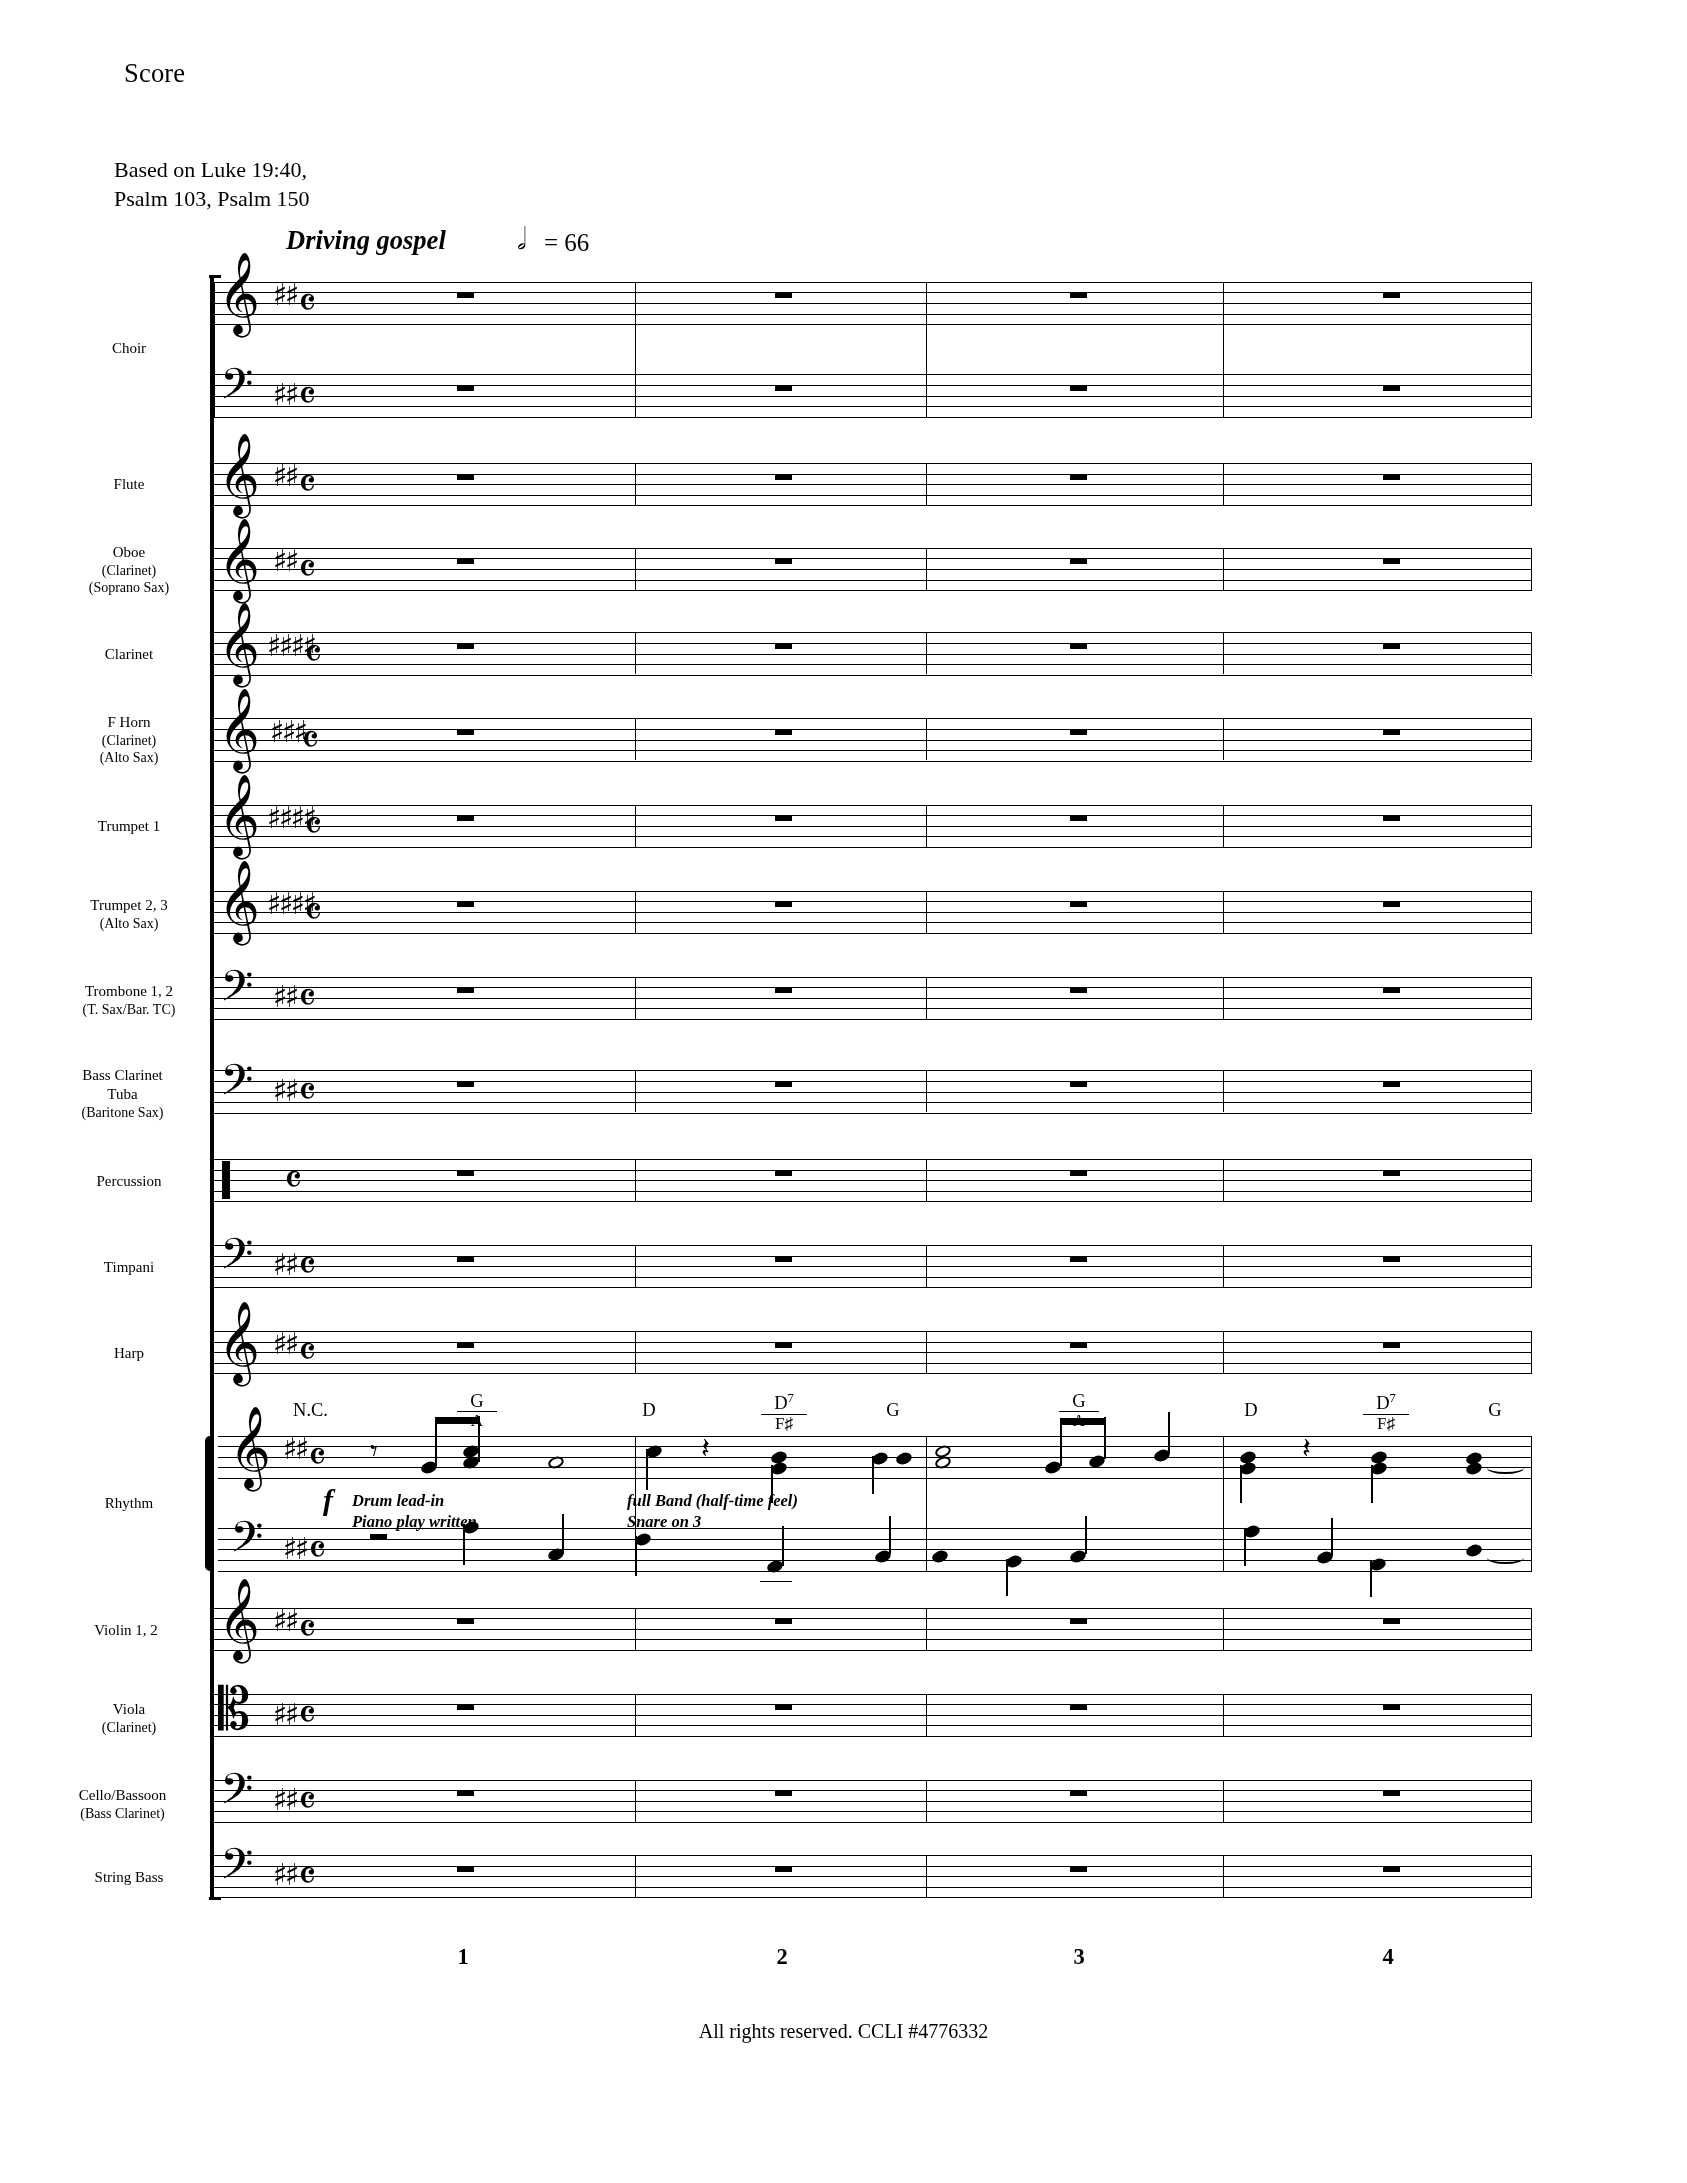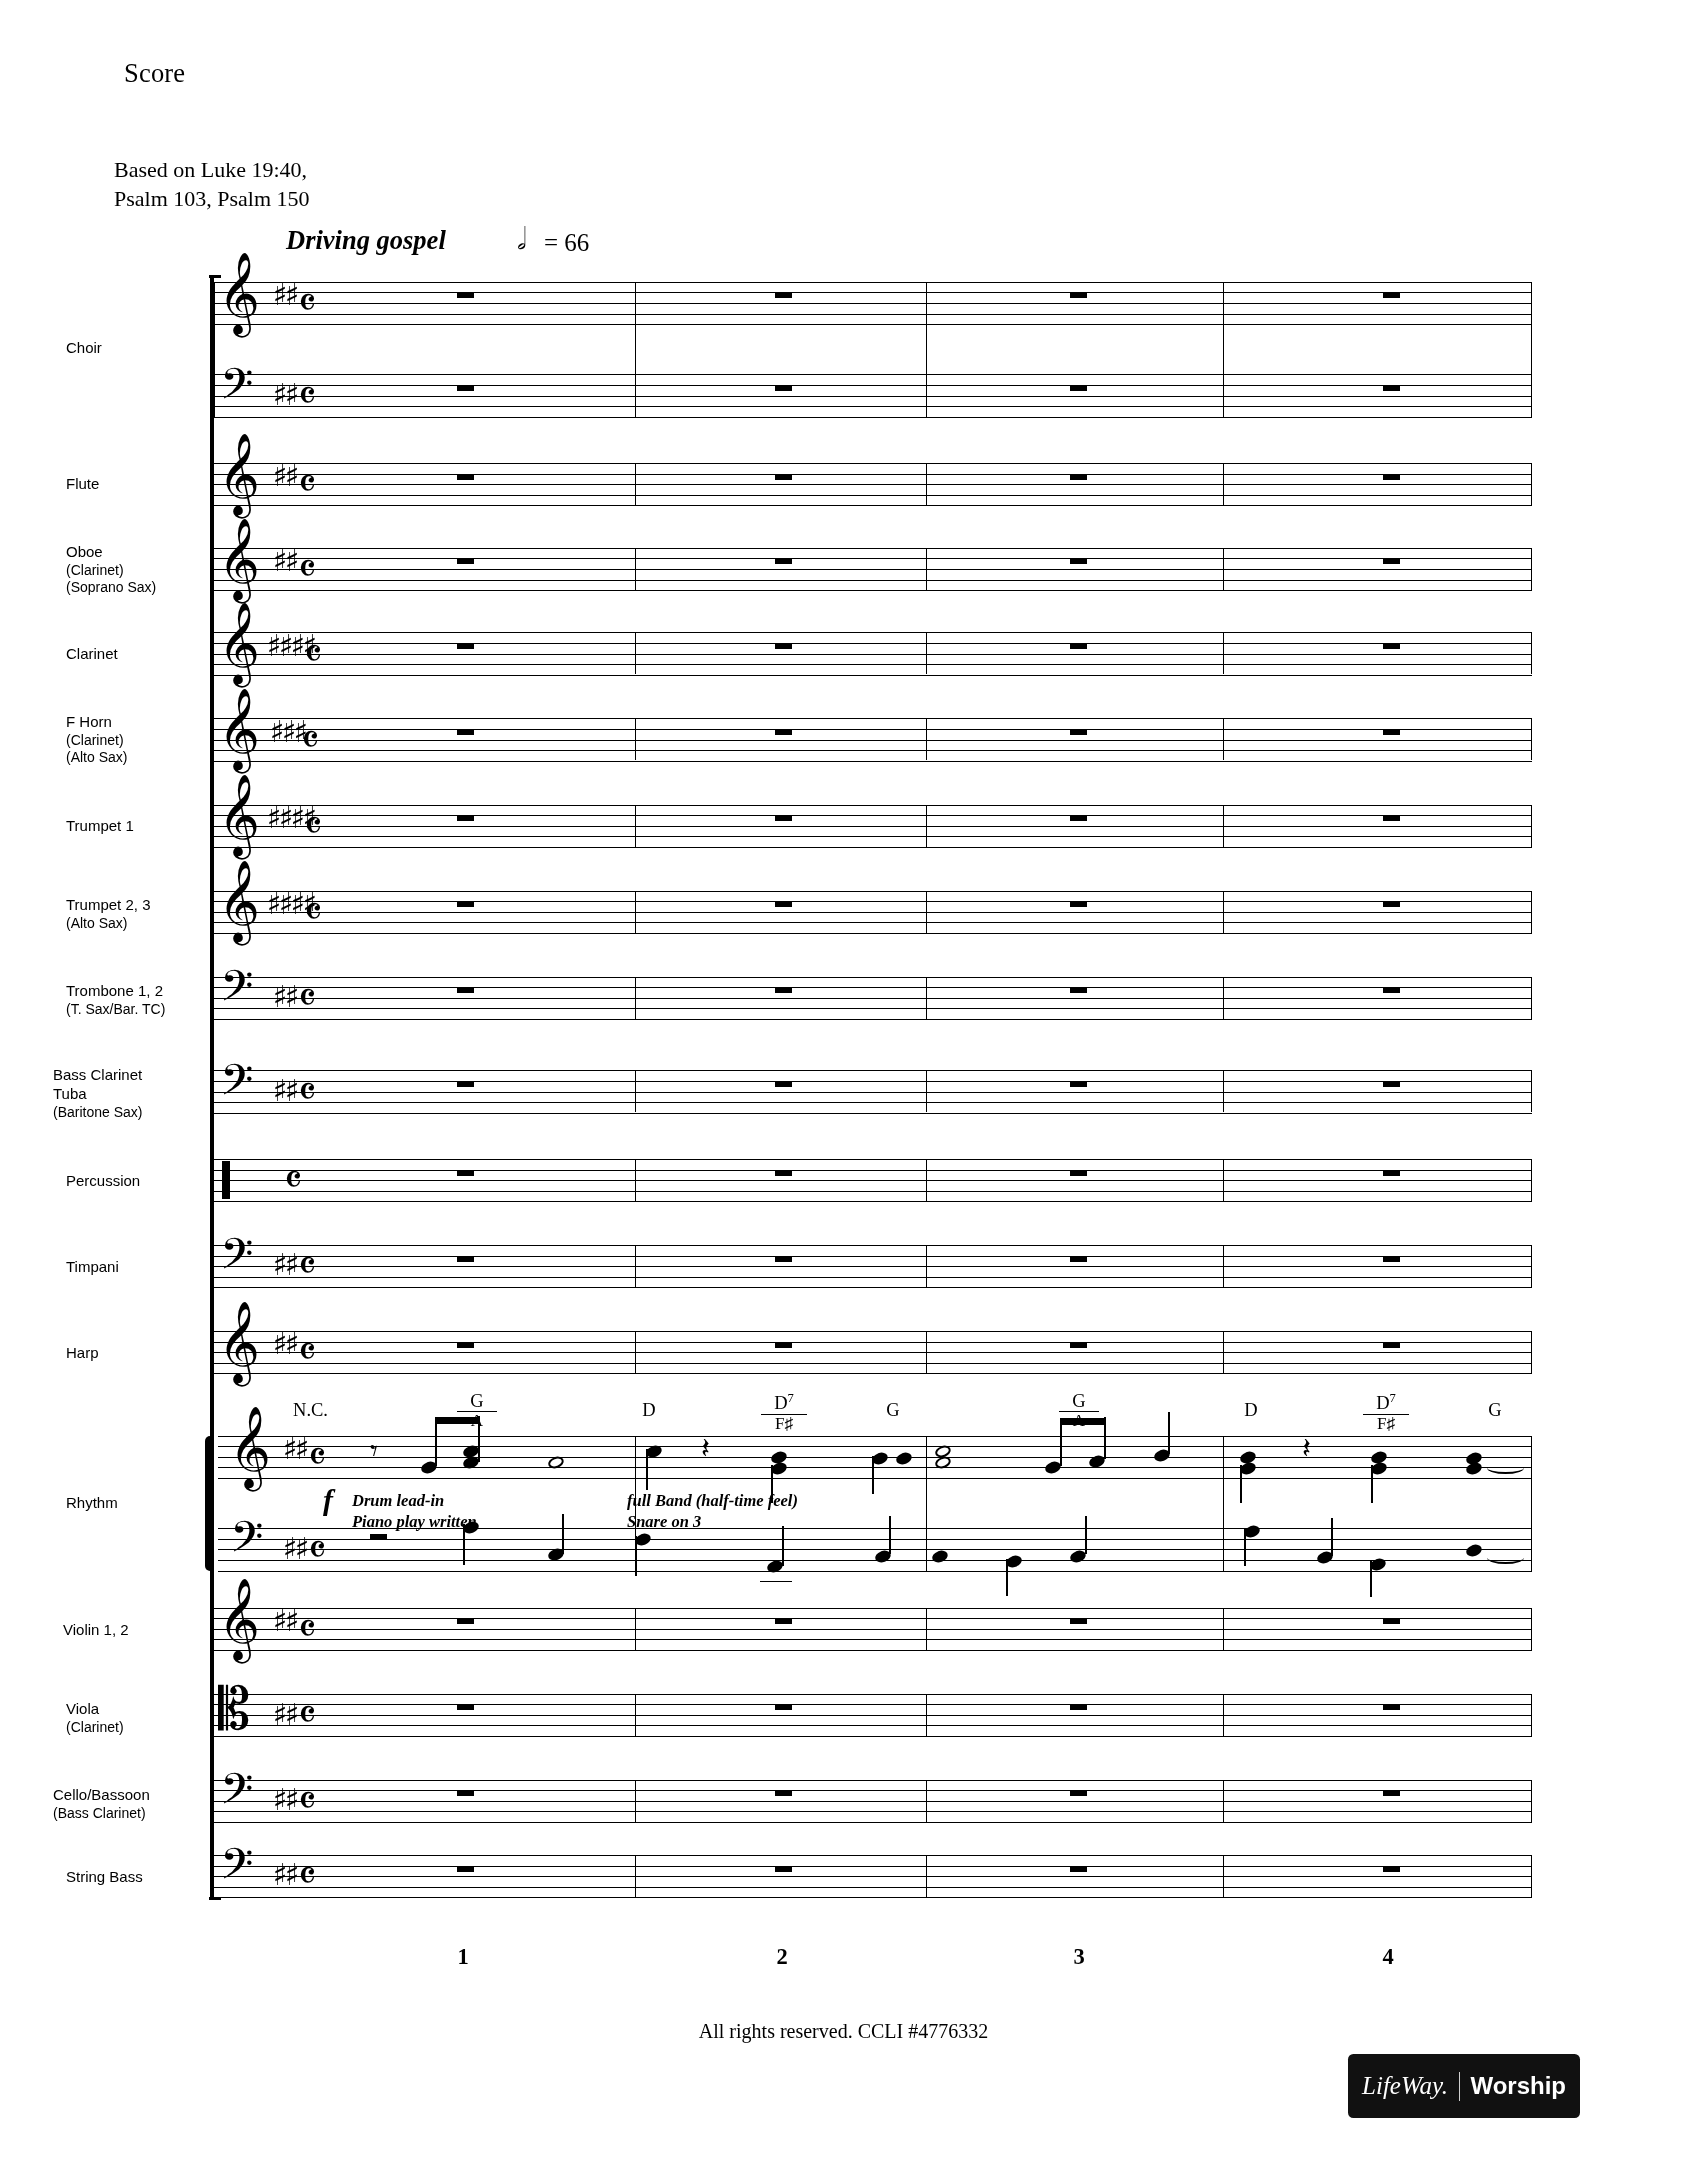--- a/index.html
+++ b/index.html
@@ -104,24 +104,24 @@
     background: #000;
   }
   .rest {
     position: absolute;
     width: 17px;
     height: 6px;
     background: #000;
   }
   .inst-label {
     position: absolute;
-    text-align: left;
+    text-align: center;
     font-size: 15px;
     line-height: 1.25;
-    font-family: Liberation Sans, sans-serif;
+    font-family: Liberation Serif, serif;
   }
   .inst-label .sub { font-size: 14px; }
   .clef {
     position: absolute;
     font-family: "DejaVu Sans", sans-serif;
     line-height: 1;
   }
   .clef.treble { font-size: 71px; }
   .clef.bass { font-size: 52px; }
   .clef.alto { font-size: 58px; }
@@ -822,20 +822,15 @@
     <div class="measure-number" style="left:762px; top:1944px;">2</div>
     <div class="measure-number" style="left:1059px; top:1944px;">3</div>
     <div class="measure-number" style="left:1368px; top:1944px;">4</div>
 
   </div>
 
   <div class="copyright">
     <div>All rights reserved. CCLI #4776332</div>
   </div>
 
-  <div class="logo">
-    <span class="lw">LifeWay.</span>
-    <span class="divider"></span>
-    <span class="ws">Worship</span>
-  </div>
 
 </div>
 
 
 </body></html>

